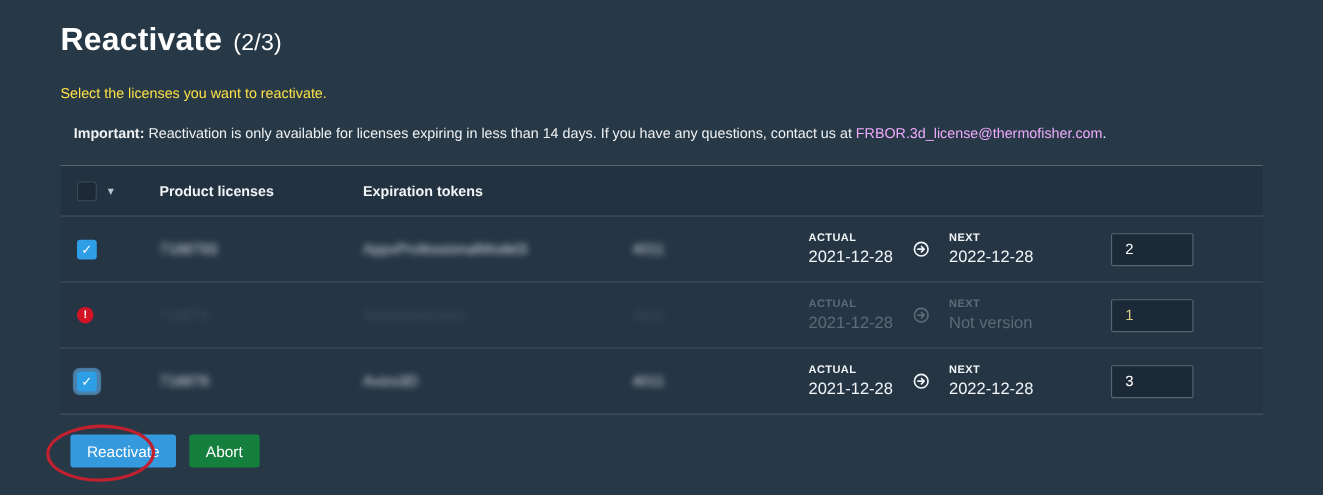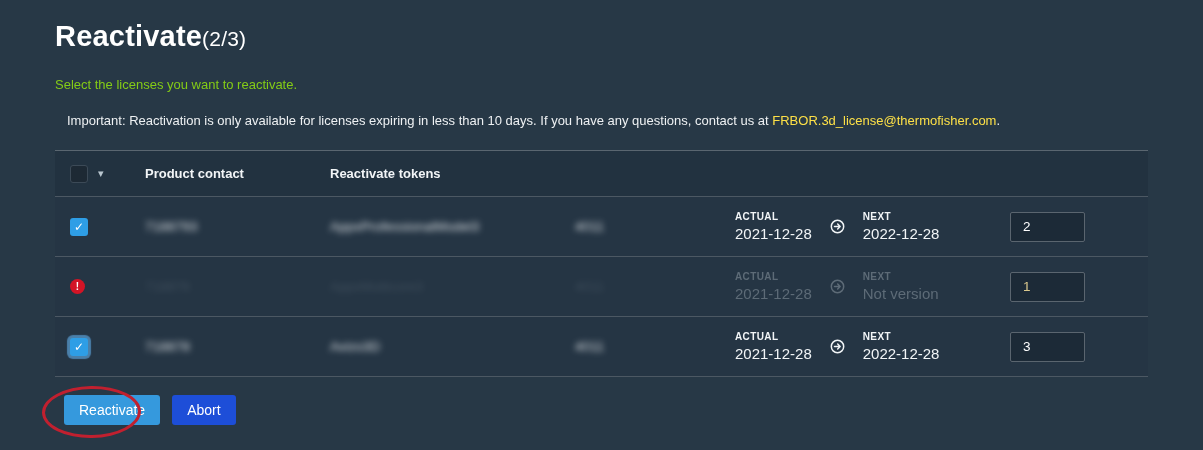--- a/index.html
+++ b/index.html
@@ -6,26 +6,26 @@
   html,body { width:1203px; height:450px; overflow:hidden; }
   body {
     background:#273846;
     font-family:"Liberation Sans","DejaVu Sans",sans-serif;
     color:#f2f5f7;
   }
   .page { padding:20px 55px 0 55px; }
 
   
   .title { font-size:29px; font-weight:700; letter-spacing:.2px; color:#ffffff; }
-  .title .step { font-size:21px; font-weight:400; margin-left:0;text-align:center; }
-
-  .subtitle { margin-top:24px; font-size:13px; color:#84cc16; }
+  .title .step { font-size:21px; font-weight:400; margin-left:10px;text-align:center; }
+
+  .subtitle { margin-top:24px; font-size:13px; color:#fde047; }
   .important { margin-top:21px; font-size:13px; color:#eef1f3; }
-  .important b { font-weight:400;padding-left:12px; }
-  .email-link { color:#fde047; text-decoration:none; cursor:pointer; }
+  .important b { font-weight:700;padding-left:12px; }
+  .email-link { color:#f0abfc; text-decoration:none; cursor:pointer; }
 
   
   .table { margin-top:22px; width:1093px; border-top:1px solid #5a6670; }
   .trow {
     display:grid;
     grid-template-columns:90px 185px 245px 160px 275px 1fr;
     align-items:center;
     border-bottom:1px solid #4c5863;
   }
   .thead { height:46px; background:#223240; font-weight:700; font-size:13px; }
@@ -73,48 +73,48 @@
   .token-input.warn { color:#dbc98e; }
 
   
   .actions { margin:18px 0 0 9px; display:flex; gap:12px; position:relative; width:fit-content; }
   .btn {
     border:none; border-radius:3px; height:30px; padding:0 15px;
     font-size:14px; color:#ffffff; cursor:pointer;
     font-family:"Liberation Sans","DejaVu Sans",sans-serif;
   }
   .btn-primary { background:#3599dd; }
-  .btn-secondary { background:#1d4ed8; }
+  .btn-secondary { background:#15803d; }
 
   .annotation-ellipse {
     position:absolute; left:-22px; top:-9px; width:99px; height:52px;
     border:3px solid #c1202f; border-radius:50%;
     transform:rotate(-1deg); pointer-events:none;
   }
 </style>
 </head>
 <body>
 
 <div class="page">
 
   <h1 class="title"><span>Reactivate</span><span class="step">(2/3)</span></h1>
 
   <p class="subtitle">Select the licenses you want to reactivate.</p>
 
-  <p class="important"><b>Important:</b><span> Reactivation is only available for licenses expiring in less than 10 days. If you have any questions, contact us at </span><a class="email-link">FRBOR.3d_license@thermofisher.com</a><span>.</span></p>
+  <p class="important"><b>Important:</b><span> Reactivation is only available for licenses expiring in less than 14 days. If you have any questions, contact us at </span><a class="email-link">FRBOR.3d_license@thermofisher.com</a><span>.</span></p>
 
   <div class="table">
 
     <div class="trow thead">
       <div class="cell check">
         <span class="checkbox unchecked"></span>
         <span class="caret">▾</span>
       </div>
-      <div class="cell">Product contact</div>
-      <div class="cell">Reactivate tokens</div>
+      <div class="cell">Product licenses</div>
+      <div class="cell">Expiration tokens</div>
     </div>
 
     <div class="trow tbody-row">
       <div class="cell check">
         <span class="checkbox checked">
             <span class="tick">✓</span>
           </span>
       </div>
       <div class="cell rowtext blurred">7188793</div>
       <div class="cell rowtext blurred">AppxProfessionalModel3</div>

